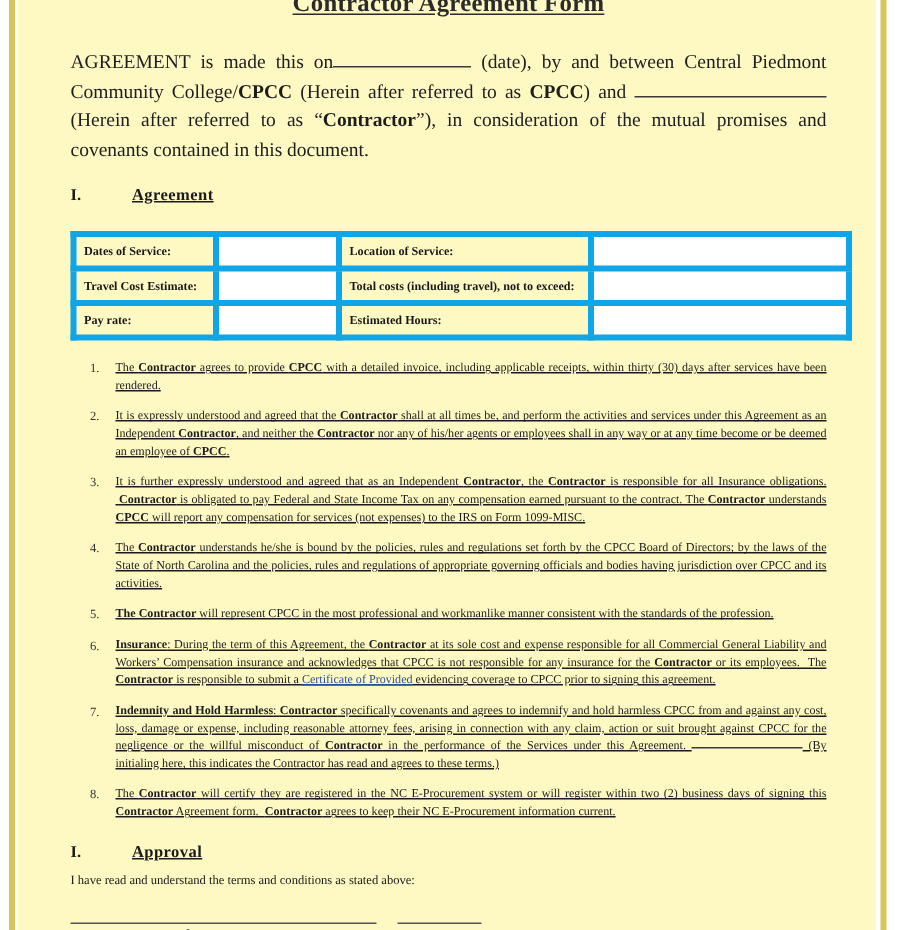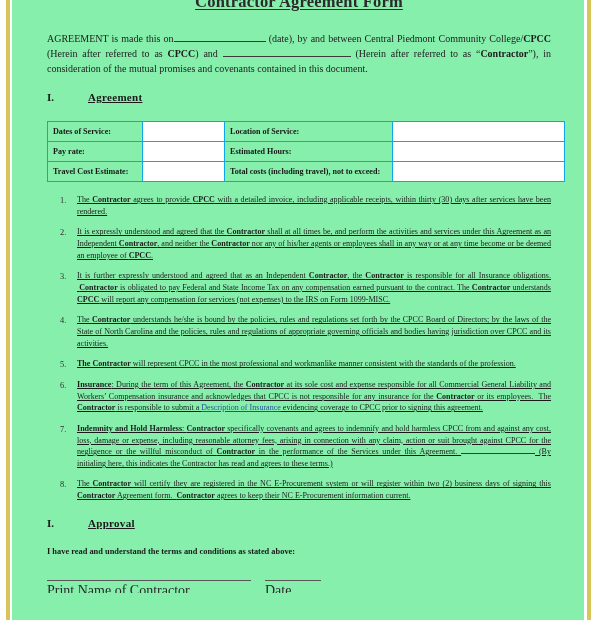--- a/index.html
+++ b/index.html
@@ -27,21 +27,21 @@
   }
   .rail.left  { left: 6px; }
   .rail.right { right: 9px; }
 
   .page {
     position: absolute;
     left: 12px;
     right: 16px;
     top: 0;
     bottom: 0;
-    background: #86efac;
+    background: #fef9c3;
     overflow: hidden;
   }
 
   .inner {
     padding: 0 33px 0 35px;
   }
 
   
   .title-wrap {
     text-align: center;
@@ -57,21 +57,21 @@
     text-decoration: underline;
     text-underline-offset: 2px;
     display: inline-block;
     position: relative;
     top: -8px;
     color: #2b2b2b;
   }
 
   
   .intro {
-    font-size: 10px;
+    font-size: 13px;
     line-height: 1.50;
     text-align: justify;
     margin: 17px 0 0 0;
     color: #1d1d1d;
   }
   .intro .fill {
     display: inline-block;
     border-bottom: 1px solid #3a3a3a;
     vertical-align: baseline;
   }
@@ -96,21 +96,21 @@
   }
 
   
   table.form-table {
     border-collapse: collapse;
     width: 100%;
     margin-top: 18px;
     table-layout: fixed;
   }
   table.form-table td {
-    border: 1px solid #0ea5e9;
+    border: 4px solid #0ea5e9;
     height: 17px;
     font-size: 8.1px;
     font-weight: bold;
     padding: 1px 0 1px 5px;
     vertical-align: middle;
     color: #171717;
   }
   td.blank { background: #ffffff; }
   td.note {
     font-weight: normal;
@@ -154,22 +154,22 @@
   }
   .inline-fill {
     display: inline-block;
     width: 74px;
     border-bottom: 1px solid #3a3a3a;
   }
 
   
   .approve-line {
     font-size: 8.4px;
-    font-weight: bold;
-    margin-top: 18px;
+    font-weight: normal;
+    margin-top: 8px;
   }
 
   .sig-row {
     display: flex;
     margin-top: 24px;
     gap: 14px;
     align-items: flex-start;
   }
   .sig {
     border-top: 1px solid #555;
@@ -216,29 +216,29 @@
           <col style="width:172px">
       </colgroup>
       <tbody>
         <tr>
           <td>Dates of Service:</td>
           <td class="blank"></td>
           <td>Location of Service:</td>
           <td class="blank"></td>
         </tr>
         <tr>
-          <td>Pay rate:</td>
-          <td class="blank"></td>
-          <td>Estimated Hours:</td>
+          <td>Travel Cost Estimate:</td>
+          <td class="blank"></td>
+          <td>Total costs (including travel), not to exceed:</td>
           <td class="blank"></td>
         </tr>
         <tr>
-          <td>Travel Cost Estimate:</td>
-          <td class="blank"></td>
-          <td>Total costs (including travel), not to exceed:</td>
+          <td>Pay rate:</td>
+          <td class="blank"></td>
+          <td>Estimated Hours:</td>
           <td class="blank"></td>
         </tr>
       </tbody>
     </table>
 
     <ol class="clauses">
       <li>
         The <b>Contractor</b> agrees to provide <b>CPCC</b> with a detailed invoice, including applicable
         receipts, within thirty (30) days after services have been rendered.
       </li>
@@ -262,21 +262,21 @@
         activities.
       </li>
       <li>
         <b>The Contractor</b> will represent CPCC in the most professional and workmanlike manner consistent
         with the standards of the profession.
       </li>
       <li>
         <b>Insurance</b>: During the term of this Agreement, the <b>Contractor</b> at its sole cost and expense
         responsible for all Commercial General Liability and Workers’ Compensation insurance and
         acknowledges that CPCC is not responsible for any insurance for the <b>Contractor</b> or its employees.
-        &nbsp;The <b>Contractor</b> is responsible to submit a <span class="link">Description of Insurance</span> evidencing coverage to CPCC prior to
+        &nbsp;The <b>Contractor</b> is responsible to submit a <span class="link">Certificate of Provided</span> evidencing coverage to CPCC prior to
         signing this agreement.
       </li>
       <li>
         <b>Indemnity and Hold Harmless</b>: <b>Contractor</b> specifically covenants and agrees to indemnify and
         hold harmless CPCC from and against any cost, loss, damage or expense, including reasonable attorney
         fees, arising in connection with any claim, action or suit brought against CPCC for the negligence or
         the willful misconduct of <b>Contractor</b> in the performance of the Services under this Agreement.
         <span class="inline-fill"></span>
         (By initialing here, this indicates the Contractor has read and agrees to these terms.)
       </li>

